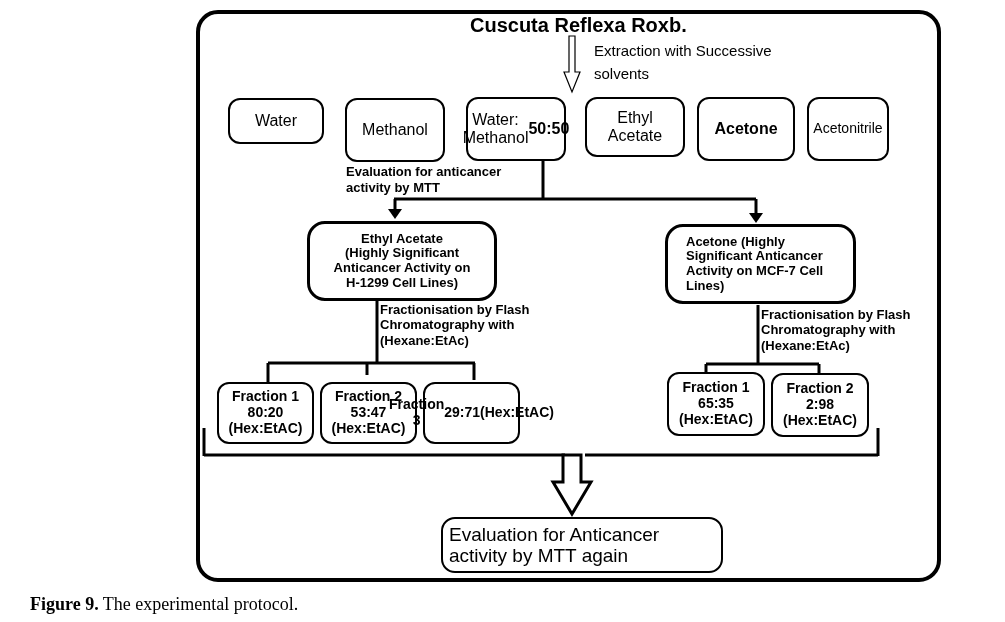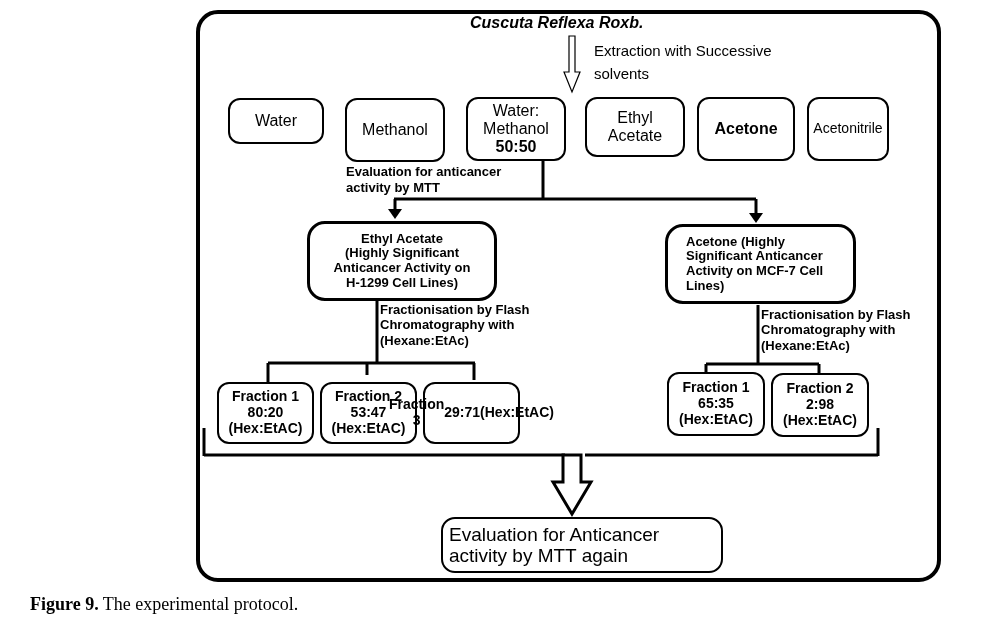--- a/index.html
+++ b/index.html
@@ -47,31 +47,31 @@
     <line x1="585" y1="455" x2="878" y2="455"></line>
   </g>
   <g fill="#000">
     <path d="M388,209 L402,209 L395,219 Z"></path>
     <path d="M749,213 L763,213 L756,223 Z"></path>
   </g>
 
   <path d="M563,455 L581,455 L581,482 L591,482 L572,514 L553,482 L563,482 Z" fill="#fff" stroke="#000" stroke-width="3"></path>
 </svg>
 
-<div class="t bold" style="left:470px;top:14px;font-size:16px;font-style:italic;">Cuscuta Reflexa Roxb.</div>
+<div class="t bold" style="left:470px;top:14px;font-size:20px;">Cuscuta Reflexa Roxb.</div>
 <div class="t" style="left:594px;top:39px;font-size:15px;line-height:1.55;">Extraction with Successive
 solvents</div>
 
 <div class="box" style="left:228px;top:98px;width:96px;height:46px;font-size:16px;">
     <span style="white-space:pre-line">Water</span>
   </div>
 <div class="box" style="left:345px;top:98px;width:100px;height:64px;font-size:16px;">
     <span style="white-space:pre-line">Methanol</span>
   </div>
-<div class="box" style="left:466px;top:97px;width:100px;height:64px;font-size:16px;flex-direction:column;">
+<div class="box" style="left:466px;top:97px;width:100px;height:64px;font-size:16px;flex-direction:row;">
   <span style="white-space:pre-line">Water:
 Methanol</span>
   <span class="bold">50:50</span>
 </div>
 <div class="box" style="left:585px;top:97px;width:100px;height:60px;font-size:16px;">
     <span style="white-space:pre-line">Ethyl
 Acetate</span>
   </div>
 <div class="box bold" style="left:697px;top:97px;width:98px;height:64px;font-size:16px;">
     <span>Acetone</span>

